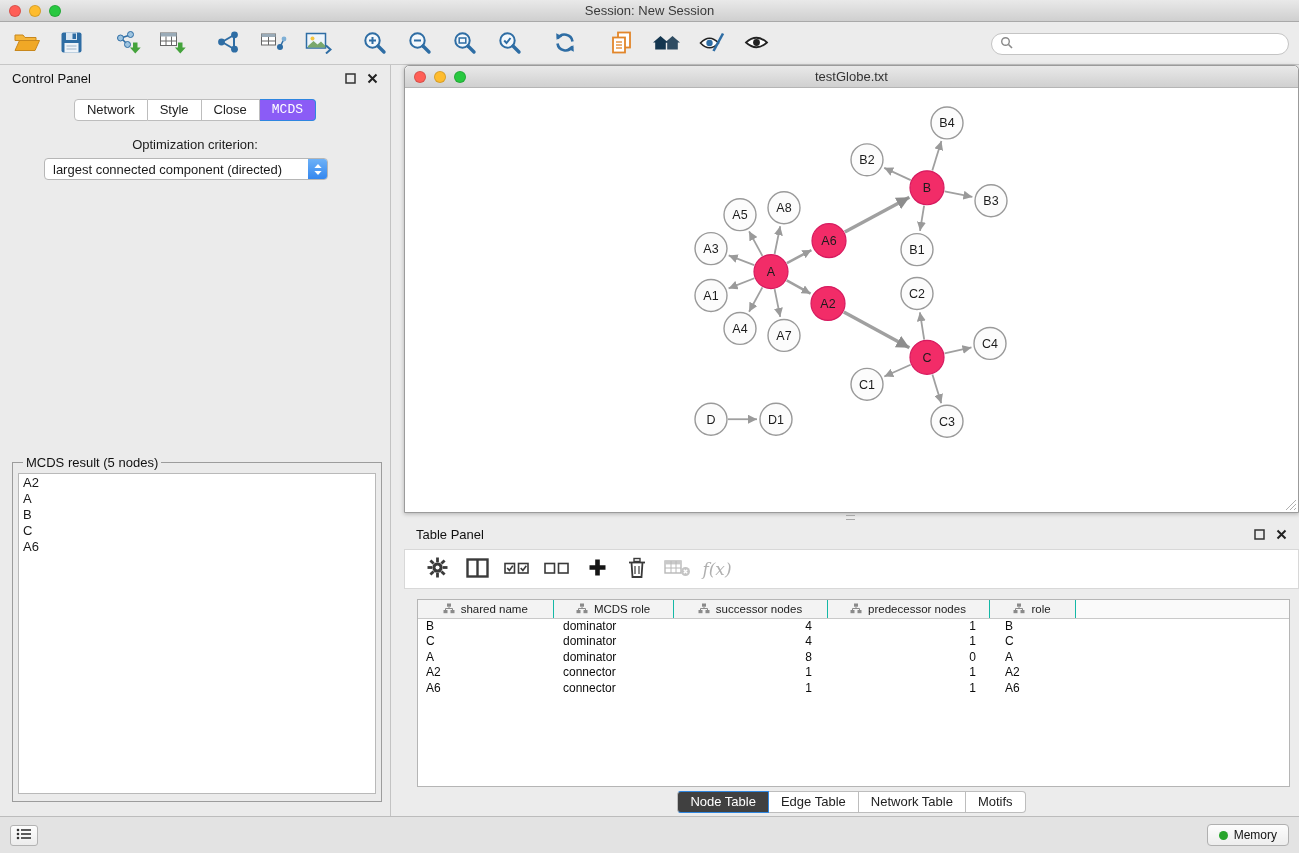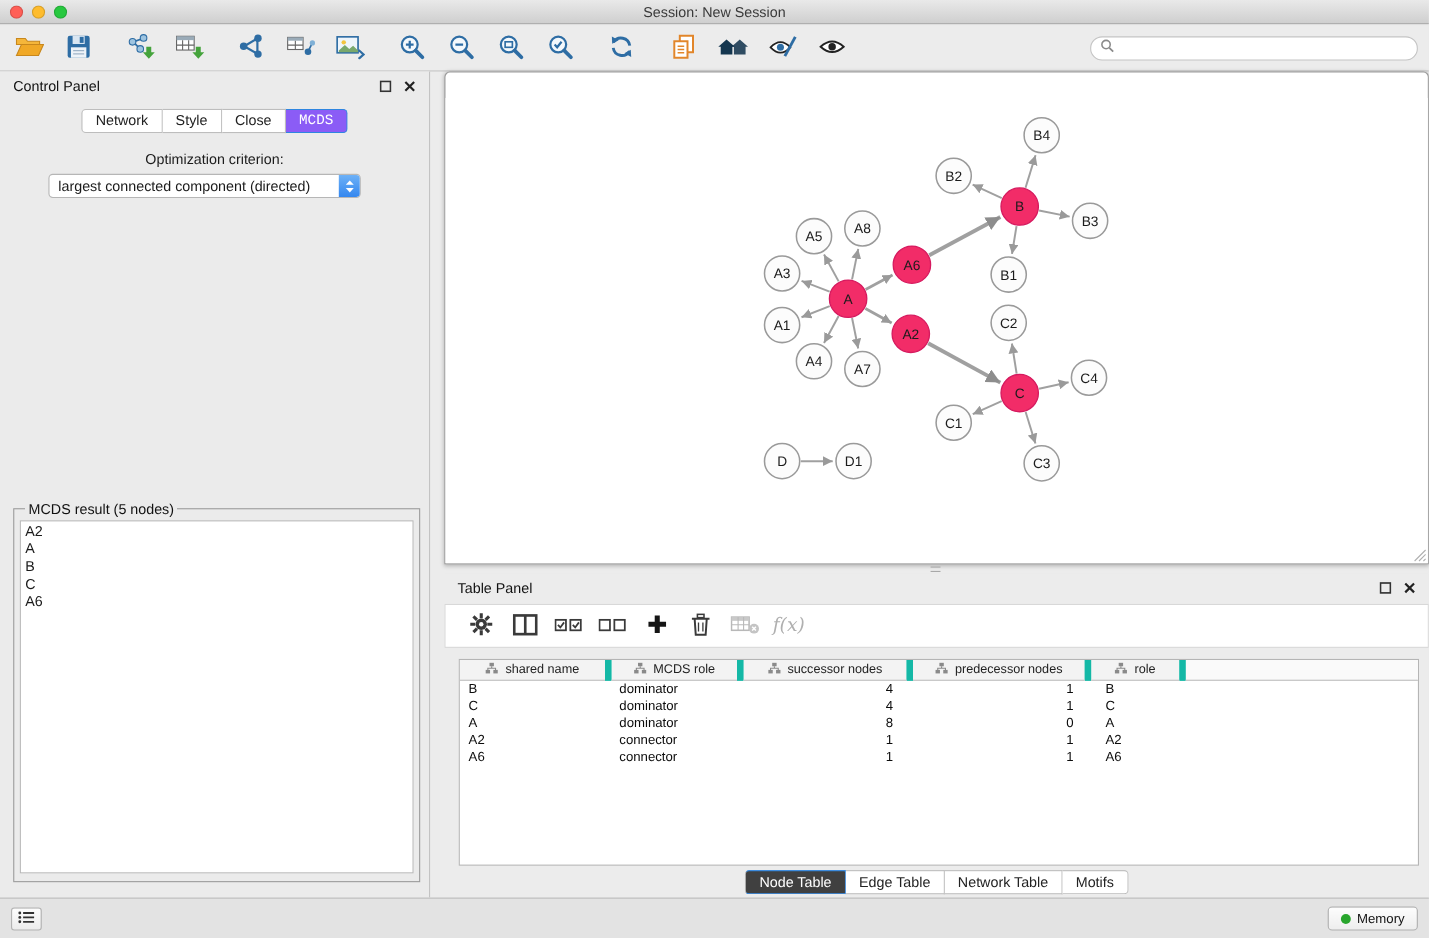--- a/index.html
+++ b/index.html
@@ -74,21 +74,21 @@
   .resize-grip{position:absolute;right:1px;bottom:1px}
 
   
   .table-panel{position:absolute;left:404px;top:456px;right:0;bottom:0;background:#ececec}
   .tp-toolbar{position:absolute;top:28px;left:0;right:0;height:40px;background:#fff;
     border:1px solid #d8d8d8;display:flex;align-items:center;gap:8px;padding:0 16px}
   .fx{font-family:"DejaVu Serif",serif;font-style:italic;font-size:17px;color:#b0b0b0}
   .table-wrap{position:absolute;top:78px;left:13px;right:9px;height:188px;background:#fff;
     border:1px solid #b5b5b5;overflow:hidden}
   table{border-collapse:collapse;width:100%;table-layout:fixed}
-  thead th{background:#f3f3f3;border-bottom:1px solid #c9c9c9;border-right:6px solid #14b8a6;
+  thead th{background:#f3f3f3;border-bottom:1px solid #c9c9c9;border-right:1px solid #14b8a6;
     font-weight:normal;font-size:11.5px;color:#222;height:18px;text-align:center;padding:0 2px;
     white-space:nowrap;overflow:hidden}
   thead th.filler{background:#fafafa;border-right:none}
   thead th .sort-ic{vertical-align:-1px;margin-right:6px}
   tbody td{font-size:12px;height:15.5px;padding:0;white-space:nowrap;overflow:hidden;color:#0c0c0c}
   td.c0{padding-left:8px}
   td.c1{padding-left:10px}
   td.num2{text-align:right;padding-right:15px}
   td.num3{text-align:right;padding-right:13px}
   td.c4{padding-left:16px}
@@ -313,20 +313,28 @@
           <div>A2</div>
           <div>A</div>
           <div>B</div>
           <div>C</div>
           <div>A6</div>
         </div>
     </fieldset>
   </div>
 
   <div class="network-window">
+    <div class="net-titlebar">
+      <div class="lights">
+        <span class="light red"></span>
+        <span class="light yellow"></span>
+        <span class="light green"></span>
+      </div>
+      <span>testGlobe.txt</span>
+    </div>
     <div class="net-canvas">
       <svg id="net-svg" viewBox="0 0 893 424" preserveAspectRatio="none">
         <defs>
           <marker id="arr-s" viewBox="0 0 10 10" refX="10" refY="5" markerWidth="9" markerHeight="9" orient="auto" markerUnits="userSpaceOnUse">
               <path d="M0 0L10 5L0 10z" fill="#9a9a9a"></path>
             </marker>
           <marker id="arr-b" viewBox="0 0 10 10" refX="10" refY="5" markerWidth="13" markerHeight="13" orient="auto" markerUnits="userSpaceOnUse">
               <path d="M0 0L10 5L0 10z" fill="#8d8d8d"></path>
             </marker>
         </defs>

